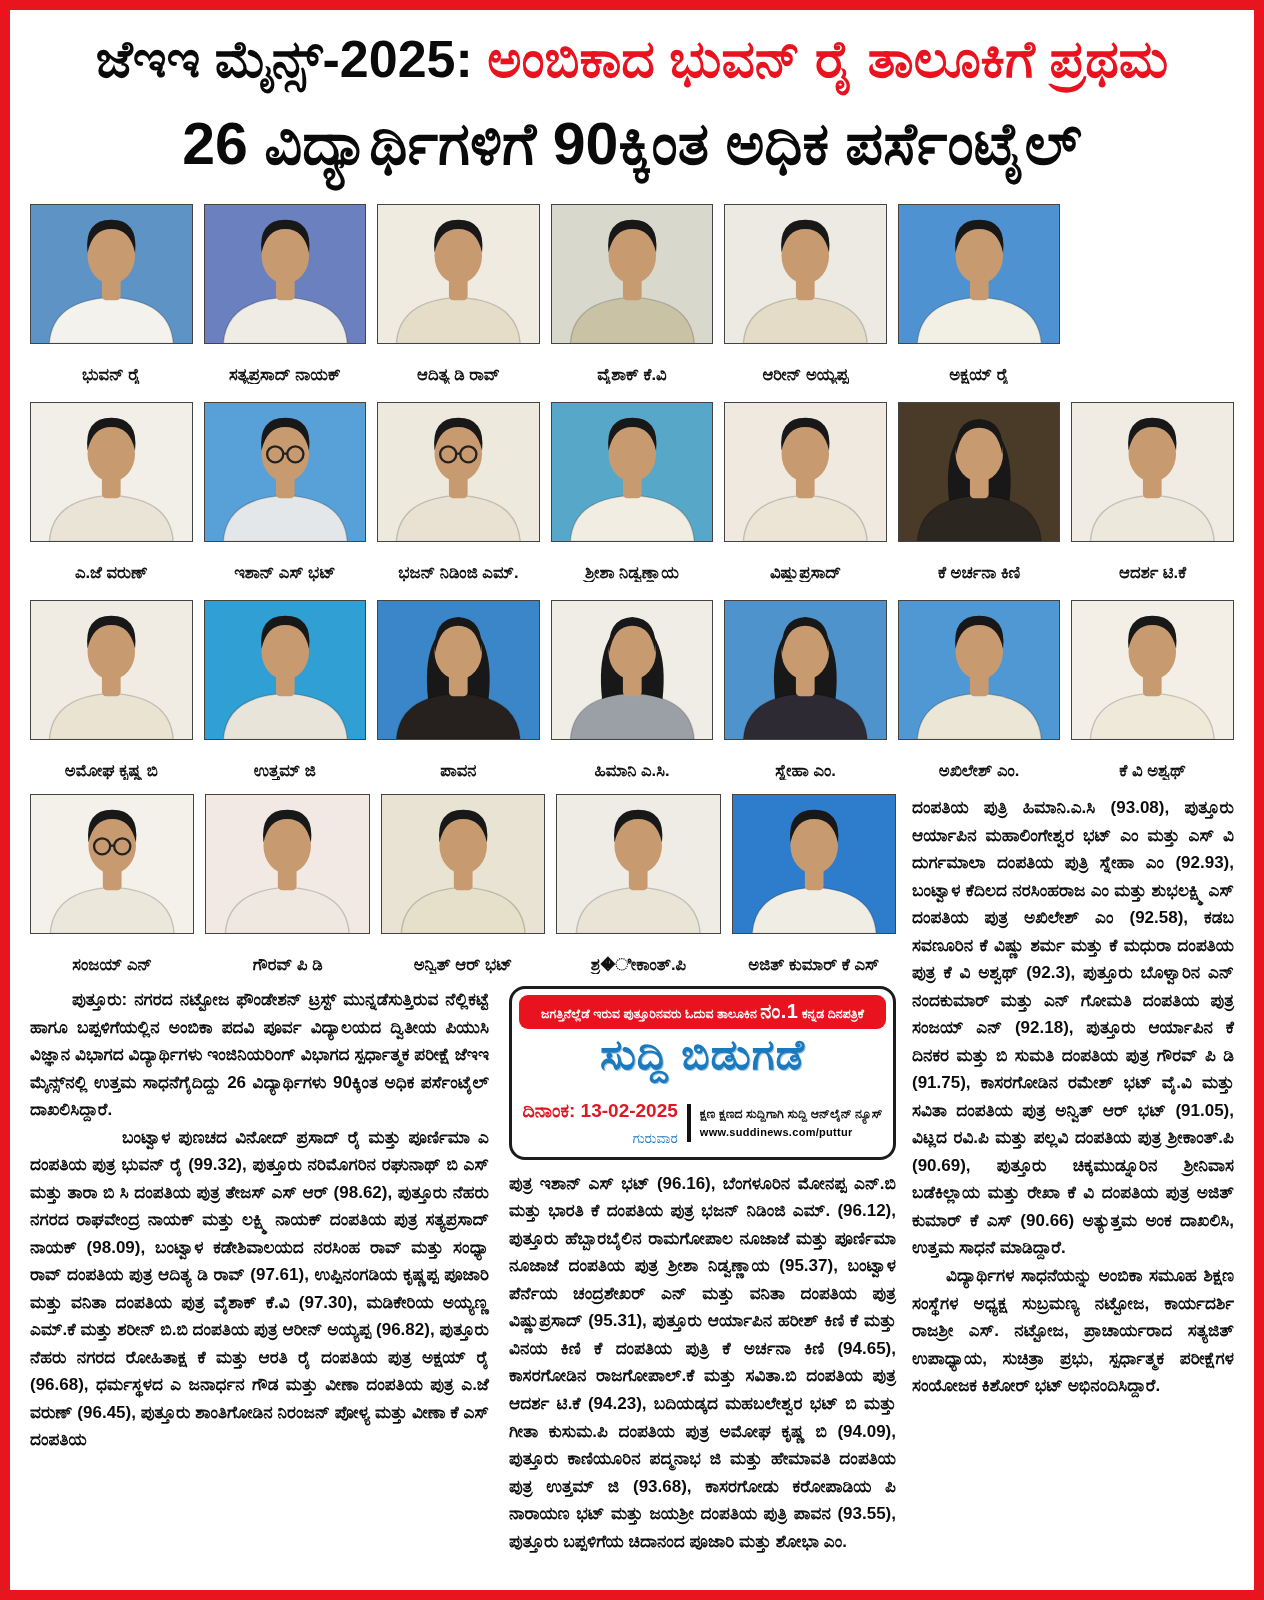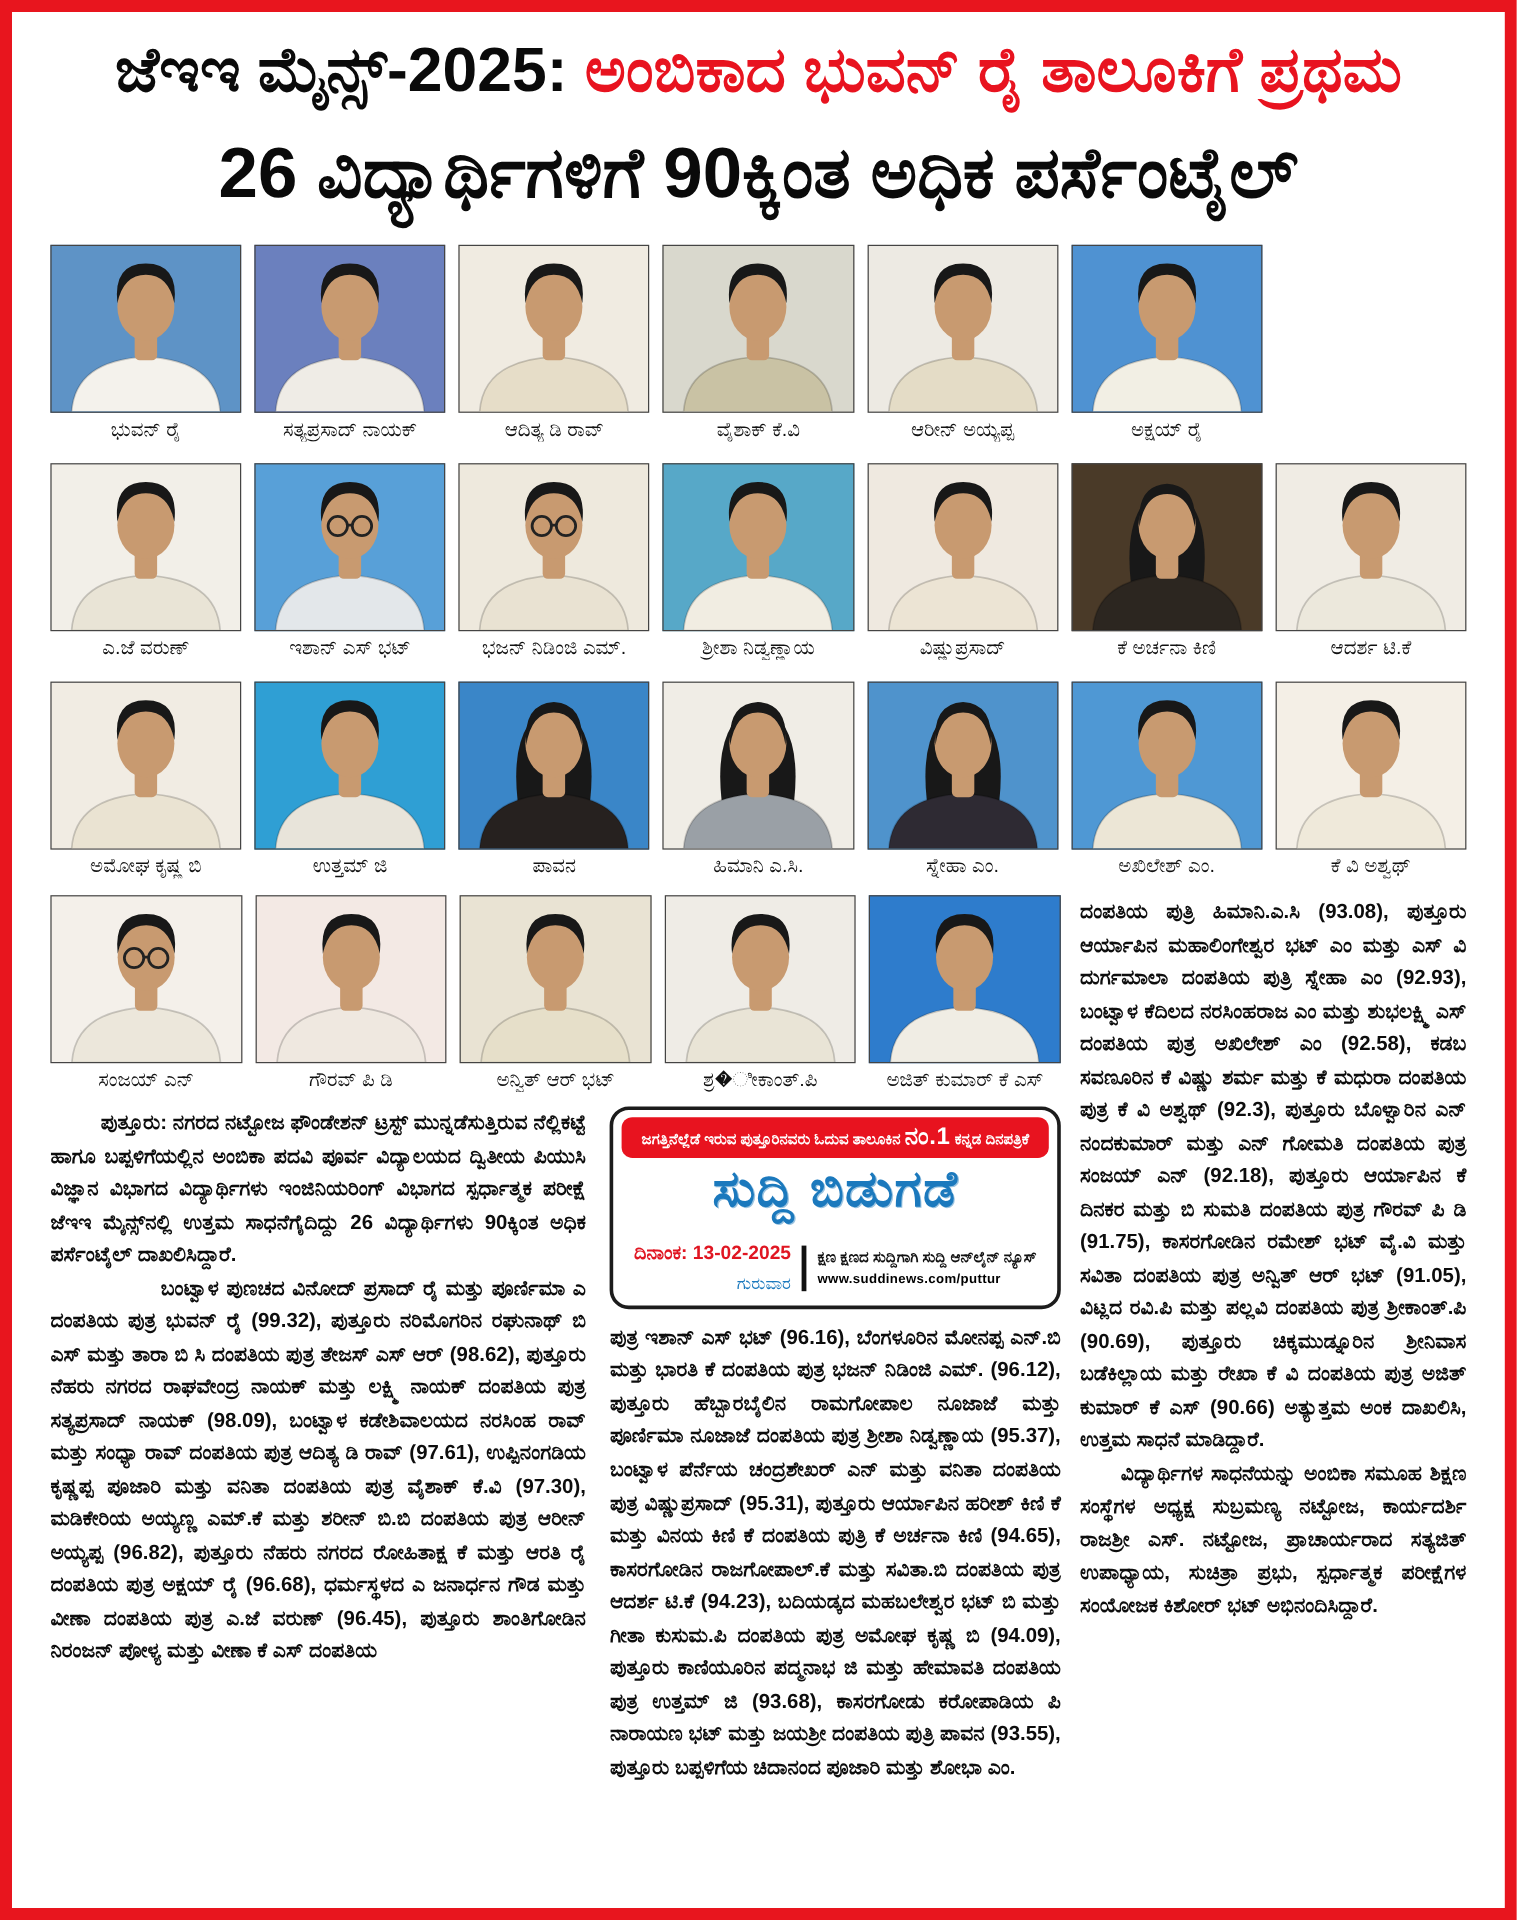--- a/index.html
+++ b/index.html
@@ -1,37 +1,37 @@
 <!DOCTYPE html>
 <html><head>
 <meta charset="utf-8">
 <style>
   html,body{margin:0;padding:0;background:#ffffff;}
   body{font-family:"Liberation Sans", sans-serif; -webkit-font-smoothing:antialiased;}
   .page{
     width:1264px;height:1600px;box-sizing:border-box;
     border:10px solid #e8151e;background:#fff;
-    padding:12px 32px 16px;overflow:hidden;position:relative;
+    padding:12px 20px 16px;overflow:hidden;position:relative;
   }
   
   .headline{ text-align:center; font-weight:bold; }
   .headline .line1{ font-size:52px; line-height:1.45; letter-spacing:0px; }
   .headline .line1 .black{ color:#0a0a0a; }
   .headline .line1 .red{ color:#e8131f; }
   .headline .line2{ font-size:59px; line-height:1.4; color:#0a0a0a; margin-top:6px;}
   
   .photo-row{ display:grid; grid-template-columns:repeat(7,1fr); gap:11px; margin-top:18px; }
   .photo-row.row4{ grid-template-columns:repeat(5,1fr); margin-top:0; }
   .photo-cell{ text-align:center; }
   .photo-frame{
     height:140px; border:1px solid #444; box-sizing:border-box;
     position:relative; overflow:hidden;
   }
   .photo-frame svg{ position:absolute; bottom:0; left:0; width:100%; height:96%; }
-  .photo-name{ margin-top:5px; font-size:16.5px; font-weight:normal; color:#111; white-space:nowrap; overflow:hidden; }
+  .photo-name{ margin-top:21px; font-size:16.5px; font-weight:bold; color:#111; white-space:nowrap; overflow:hidden; }
   
   .bottom{ display:flex; gap:16px; margin-top:14px; align-items:flex-start; }
   .bottom-left{ flex:1; min-width:0; }
   .text-cols{ display:flex; gap:20px; margin-top:12px; }
   .col{ text-align:justify; font-size:17px; line-height:1.62; color:#0d0d0d; font-weight:600; }
   .col-left{ width:53%; }
   .col-mid{ flex:1; min-width:0; }
   .col-right{ width:322px; flex:0 0 322px; }
   .col p{ margin:0; }
   .indent-sm{ text-indent:42px; }
@@ -48,21 +48,21 @@
     padding:4px 2px 5px; line-height:1.25;
   }
   .logo-banner .no1{ font-size:20px; letter-spacing:0.5px; }
   .logo-name{
     color:#1b79bd; font-size:42px; font-weight:bold; text-align:center;
     line-height:1.15; margin:2px 0 17px; letter-spacing:1px;
     text-shadow:1px 1px 0 #9cc4e0;
   }
   .logo-bottom{ display:flex; align-items:center; justify-content:center; gap:9px; }
   .logo-datecol{ text-align:right; }
-  .logo-date{ color:#e01622; font-size:16px; font-weight:bold; white-space:nowrap; }
+  .logo-date{ color:#e01622; font-size:19px; font-weight:bold; white-space:nowrap; }
   .logo-day{ color:#1b79bd; font-size:14px; font-weight:normal; }
   .logo-divider{ width:4px; height:38px; background:#111; }
   .logo-rightcol{ text-align:left; }
   .logo-tagline{ font-size:12.5px; font-weight:bold; color:#111; white-space:nowrap; }
   .logo-url{ font-size:11px; font-weight:bold; color:#000; letter-spacing:0.3px; }
 </style>
 </head>
 <body>
 
 <div class="page">

